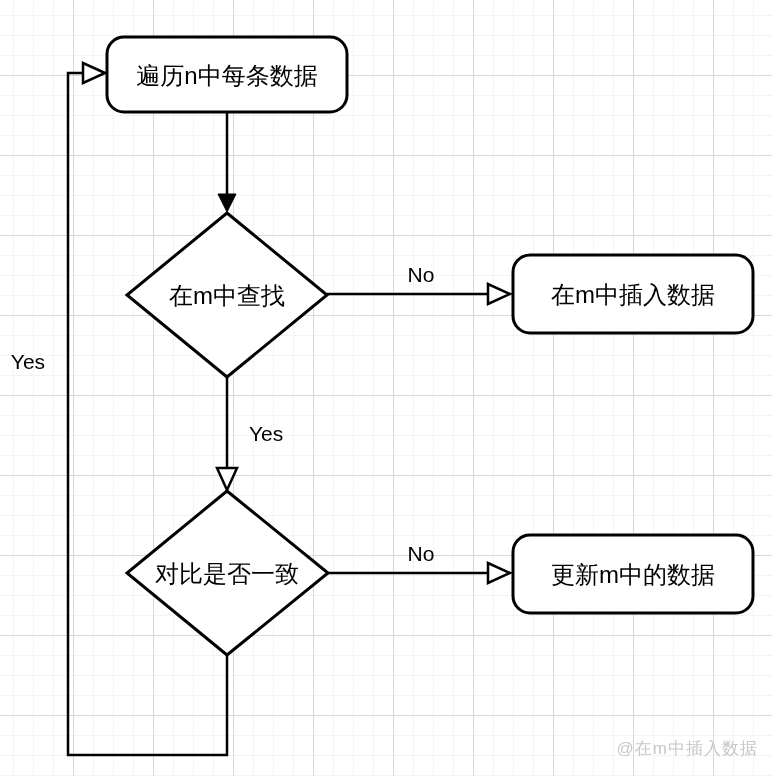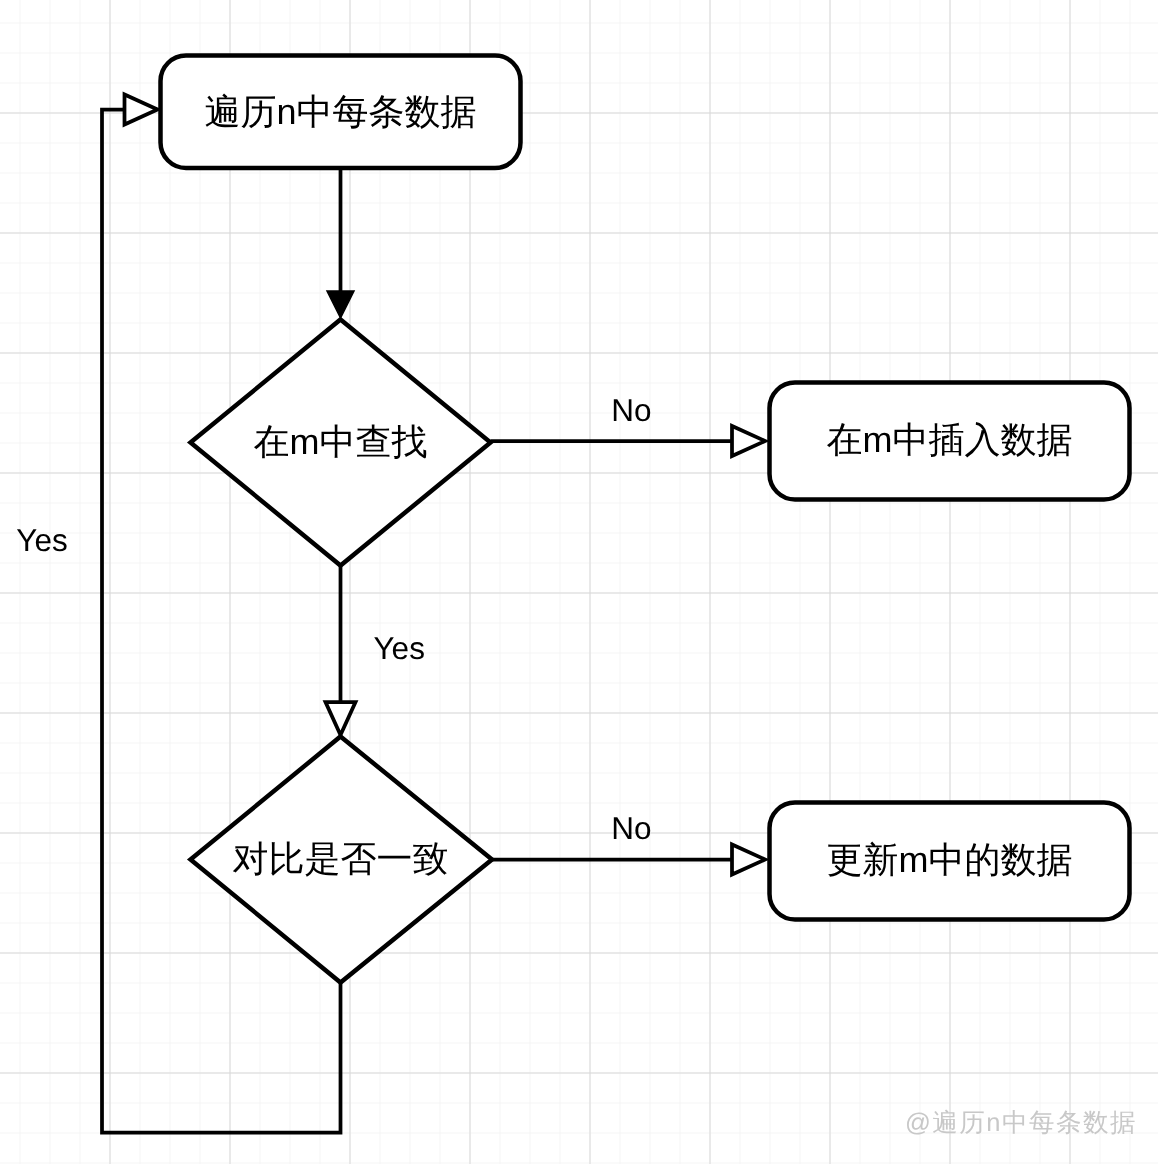--- a/index.html
+++ b/index.html
@@ -102,14 +102,14 @@
     <rect class="shape" x="513" y="255" width="240" height="78" rx="17" ry="17"></rect>
     <text class="node-label" x="633" y="294">在m中插入数据</text>
 
     <polygon class="shape" points="227,491 328,573 227,655 127,573"></polygon>
     <text class="node-label" x="227" y="573">对比是否一致</text>
 
     <rect class="shape" x="513" y="535" width="240" height="78" rx="17" ry="17"></rect>
     <text class="node-label" x="633" y="574">更新m中的数据</text>
   </svg>
 
-  <div class="watermark">@遍历n中每条数据</div>
+  <div class="watermark">@在m中插入数据</div>
 </div>
 
 </body></html>

